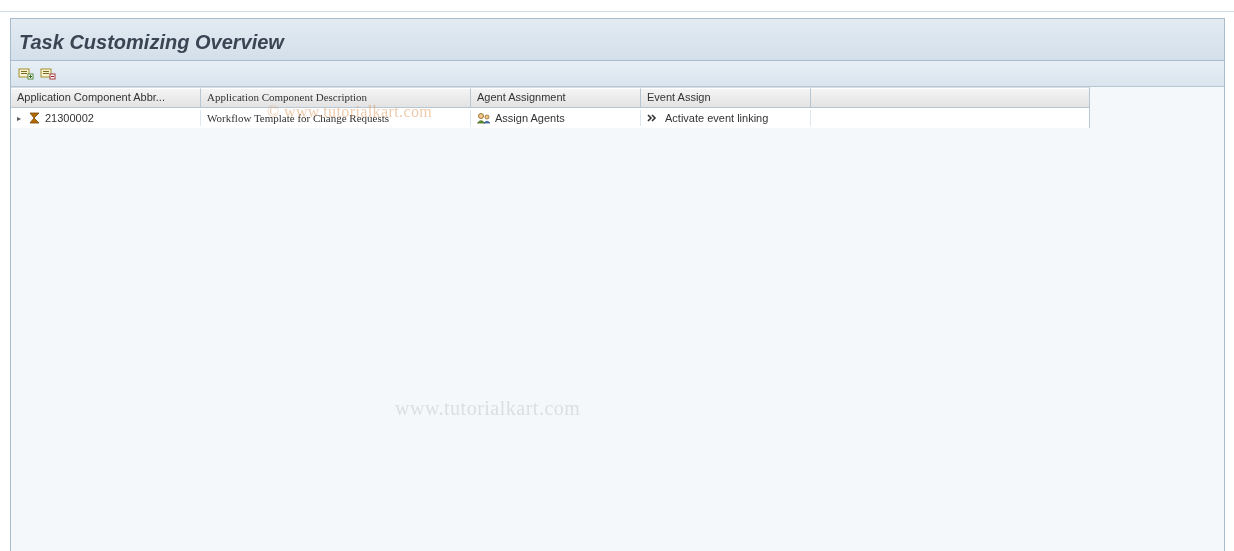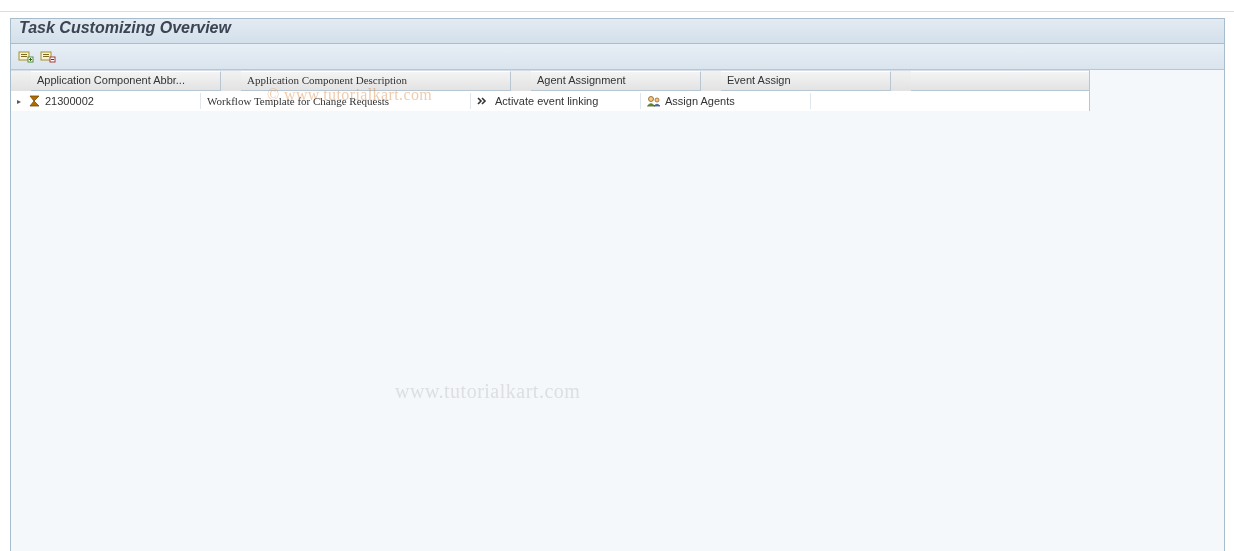--- a/index.html
+++ b/index.html
@@ -23,22 +23,22 @@
       margin-right: -8px;
     }
     .panel-wrap {
       border: 1px solid #a9bccc;
       width: 1215px;
       background: #e6eef6;
     }
     .title-bar {
       background: linear-gradient(to bottom, #e3ebf3 0%, #d3dfea 100%);
       border-bottom: 1px solid #a9bccc;
-      padding: 0 8px 6px 8px;
-      font-size: 16px;
+      padding: 12px 8px 6px 8px;
+      font-size: 20px;
       font-style: italic;
       font-weight: bold;
       color: #3b4452;
     }
     .toolbar {
       background: linear-gradient(to bottom, #e8eff6 0%, #d9e4ee 100%);
       border-bottom: 1px solid #b7c6d3;
       padding: 4px 6px;
       display: flex;
       gap: 4px;
@@ -76,21 +76,20 @@
       border-bottom: 1px solid #b7c6d3;
       border-top: 1px solid #fff;
       padding: 2px 6px 0 6px;
       font-size: 11px;
       color: #333;
       white-space: nowrap;
       overflow: hidden;
       text-overflow: ellipsis;
       cursor: pointer;
       background: linear-gradient(to bottom, #f4f4f4 0%, #e3e3e3 100%);
-      margin-left: 20px;
     }
     .row {
       display: flex;
       height: 20px;
       align-items: center;
     }
     .cell {
       border-right: 1px solid #dfe7ee;
       padding: 2px 6px;
       font-size: 11px;
@@ -193,36 +192,36 @@
             <div class="cell c-col1 tree-cell">
               <span class="tree-arrow">▸</span>
               <svg class="sigma" viewBox="0 0 12 12">
                 <path d="M1 1 H10 L5 6 L10 11 H1 L5 6 Z" fill="#b36b00" stroke="#7a4800" stroke-width="0.8"></path>
               </svg>
               <span>21300002</span>
             </div>
             <div class="cell c-col2">
               <span>Workflow Template for Change Requests</span>
             </div>
-            <div class="cell c-col4">
-              <svg width="14" height="10" viewBox="0 0 14 10">
-                <path d="M1 2 L4 5 L1 8" fill="none" stroke="#333" stroke-width="1.6"></path>
-                <path d="M5 2 L8 5 L5 8" fill="none" stroke="#333" stroke-width="1.6"></path>
-              </svg>
-              <span>Activate event linking</span>
-            </div>
             <div class="cell c-col3">
               <svg width="14" height="12" viewBox="0 0 14 12">
                 <circle cx="4" cy="4" r="2.5" fill="#f3c98b" stroke="#8a5a12" stroke-width="0.8"></circle>
                 <path d="M0.5 11 Q4 6.5 7.5 11 Z" fill="#6fa037" stroke="#3b5f18" stroke-width="0.8"></path>
                 <circle cx="10" cy="5" r="2" fill="#f3c98b" stroke="#8a5a12" stroke-width="0.7"></circle>
                 <path d="M7 11 Q10 7.5 13 11 Z" fill="#4f7cc0" stroke="#2a4c83" stroke-width="0.7"></path>
               </svg>
               <span>Assign Agents</span>
             </div>
+            <div class="cell c-col4">
+              <svg width="14" height="10" viewBox="0 0 14 10">
+                <path d="M1 2 L4 5 L1 8" fill="none" stroke="#333" stroke-width="1.6"></path>
+                <path d="M5 2 L8 5 L5 8" fill="none" stroke="#333" stroke-width="1.6"></path>
+              </svg>
+              <span>Activate event linking</span>
+            </div>
             <div class="cell c-filler"></div>
           </div>
         </div>
       </div>
 
       <div class="watermark">© www.tutorialkart.com</div>
       <div class="watermark2">www.tutorialkart.com</div>
     </div>
 
   </div>

